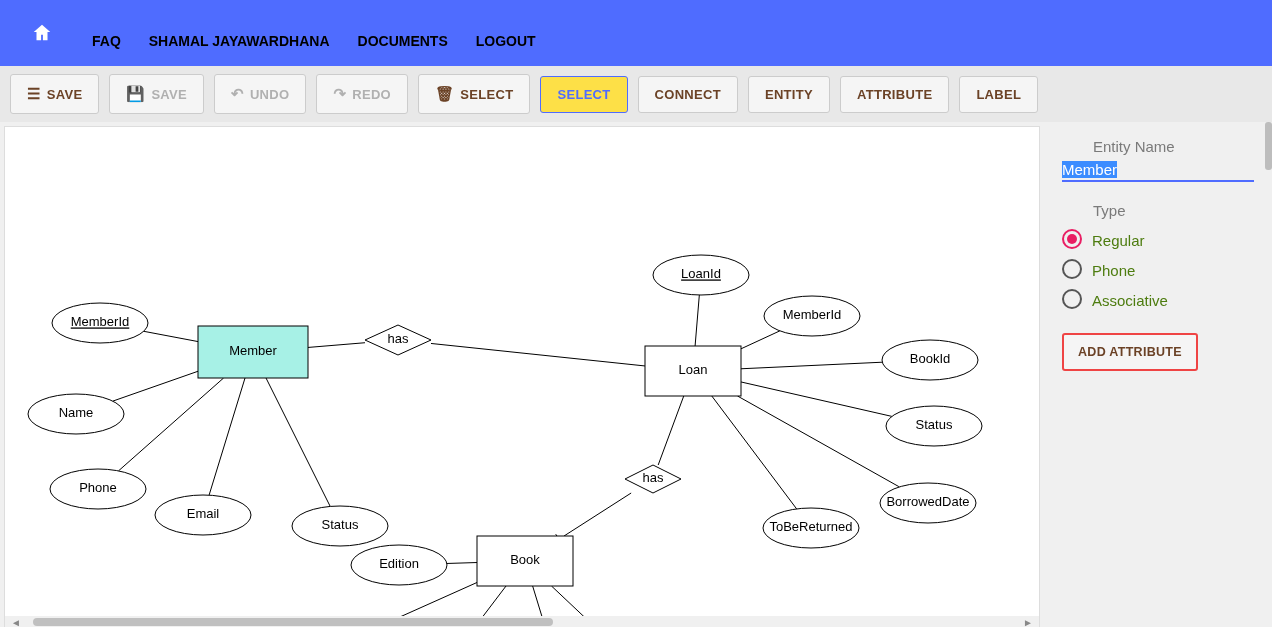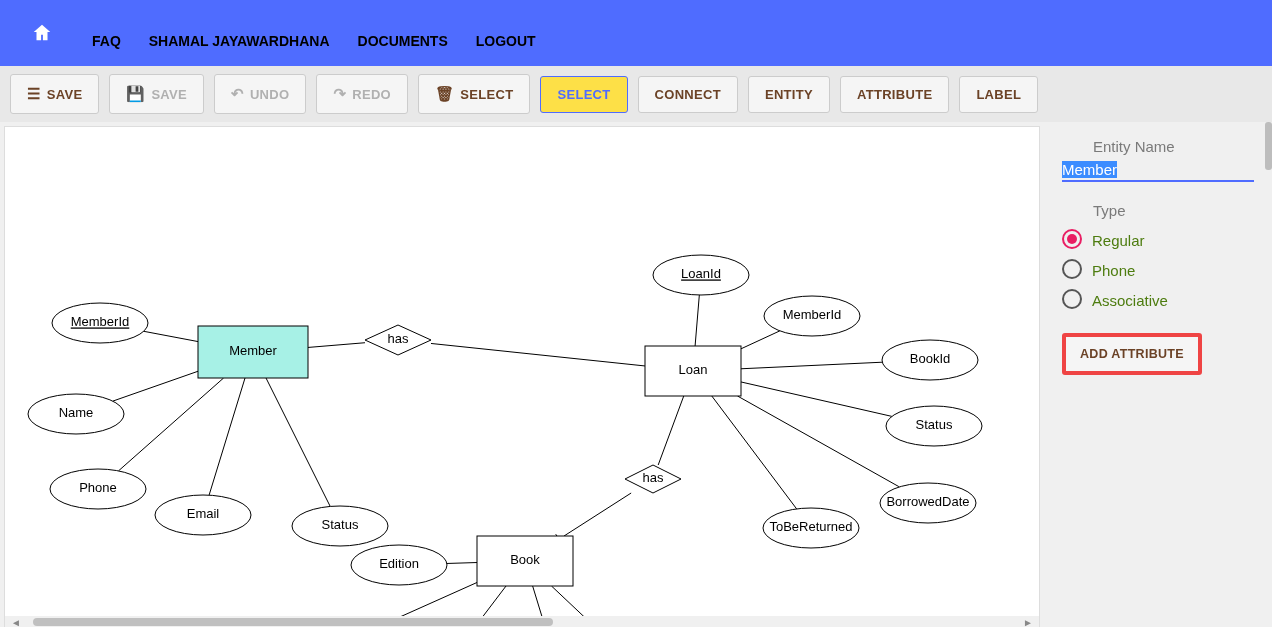--- a/index.html
+++ b/index.html
@@ -28,21 +28,21 @@
   }
   .panel .entity-name .sel { background: #3b8cff; color: #fff; }
   .radio-row { display: flex; align-items: flex-end; gap: 10px; margin: 10px 0; font-size: 15px; color: #4d7c0f; }
   .radio-outer {
     width: 20px; height: 20px; border: 2px solid #555; border-radius: 50%;
     display: flex; align-items: center; justify-content: center;
   }
   .radio-outer.checked { border-color: #e91e63; }
   .radio-inner { width: 10px; height: 10px; border-radius: 50%; background: #e91e63; }
   .panel button.add-attr {
-    margin-top: 14px; background: #f5f5f5; border: 4px solid #ef4444; border-radius: 3px;
+    margin-top: 14px; background: #f5f5f5; border: 2px solid #ef4444; border-radius: 3px;
     padding: 10px 14px; font-weight: 700; color: #6b4226; font-size: 12.5px; letter-spacing: .3px;
   }
   .v-scroll-indicator { position: absolute; right: 0; top: 0; width: 7px; height: 48px; background: #bdbdbd; border-radius: 3px; }
   .bottom-scroll { height: 12px; background: #f0f0f0; display: flex; align-items: center; padding: 0 4px; }
   .bottom-scroll .track { flex: 1; height: 12px; background: #f0f0f0; position: relative; }
   .bottom-scroll .thumb { position: absolute; left: 10px; top: 2px; height: 8px; width: 520px; background: #c0c0c0; border-radius: 4px; }
   .bottom-scroll .arrow { width: 14px; text-align: center; color: #888; font-size: 10px; user-select: none; }
 
   
   svg text { font-size: 13px; fill: #000; text-anchor: middle; dominant-baseline: middle; font-family: Arial, sans-serif; }

